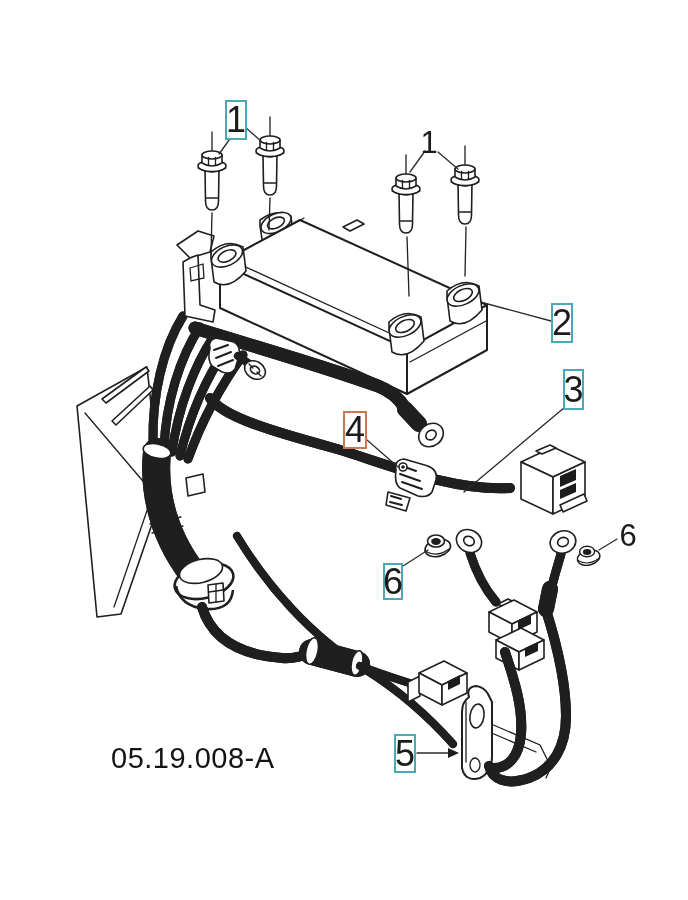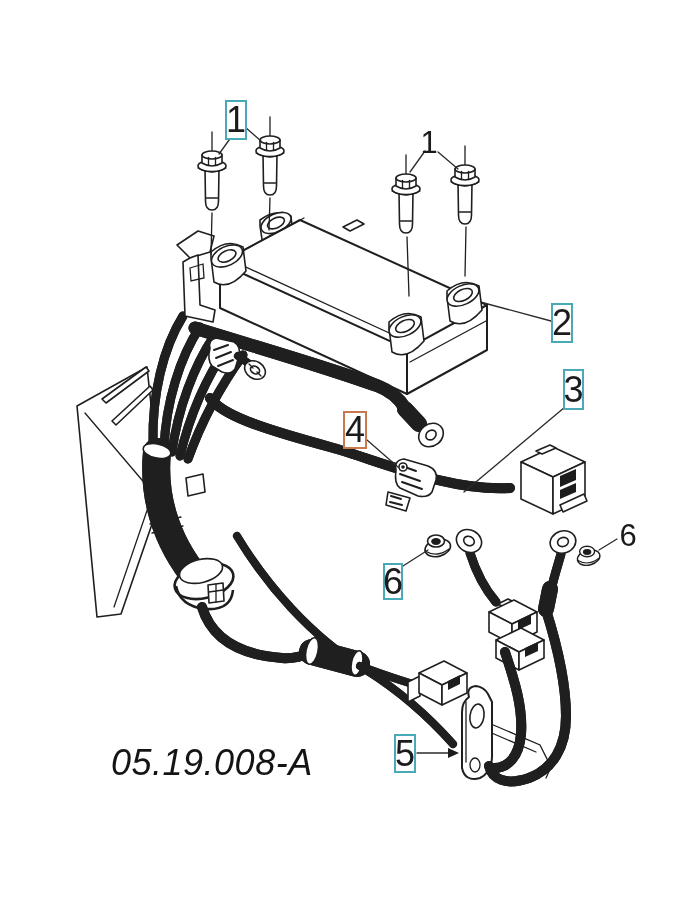--- a/index.html
+++ b/index.html
@@ -29,23 +29,22 @@
 
   .callout {
     position:absolute; display:flex; align-items:center; justify-content:center;
     color:#1b1b1b; background:#fff; font-size:36px; line-height:1;
     box-sizing:border-box; cursor:pointer; user-select:none;
   }
   .boxed-teal   { border:2px solid var(--teal,#4aa9b7); }
   .boxed-orange { border:2px solid var(--orange,#c8794e); }
   .plain { background:transparent; border:none; font-size:31px; }
   .part-code {
-    position:absolute; left:111px; top:742px; font-size:36px; color:#141414;
+    position:absolute; left:111px; top:742px; font-size:29px; color:#141414;
     letter-spacing:0.5px;
-    font-style:italic;
   }
 </style>
 </head>
 <body>
 
 <div class="stage">
 
 <svg class="drawing" width="688" height="900" viewBox="0 0 688 900">
   <defs>
 

